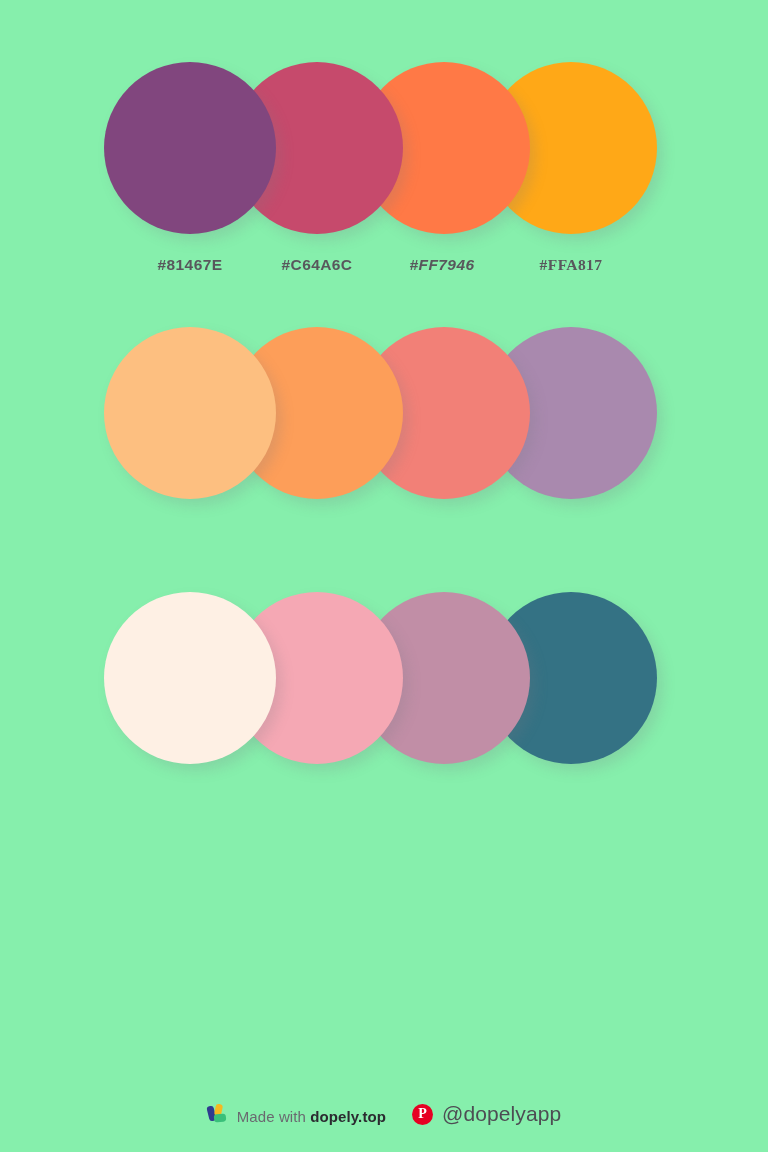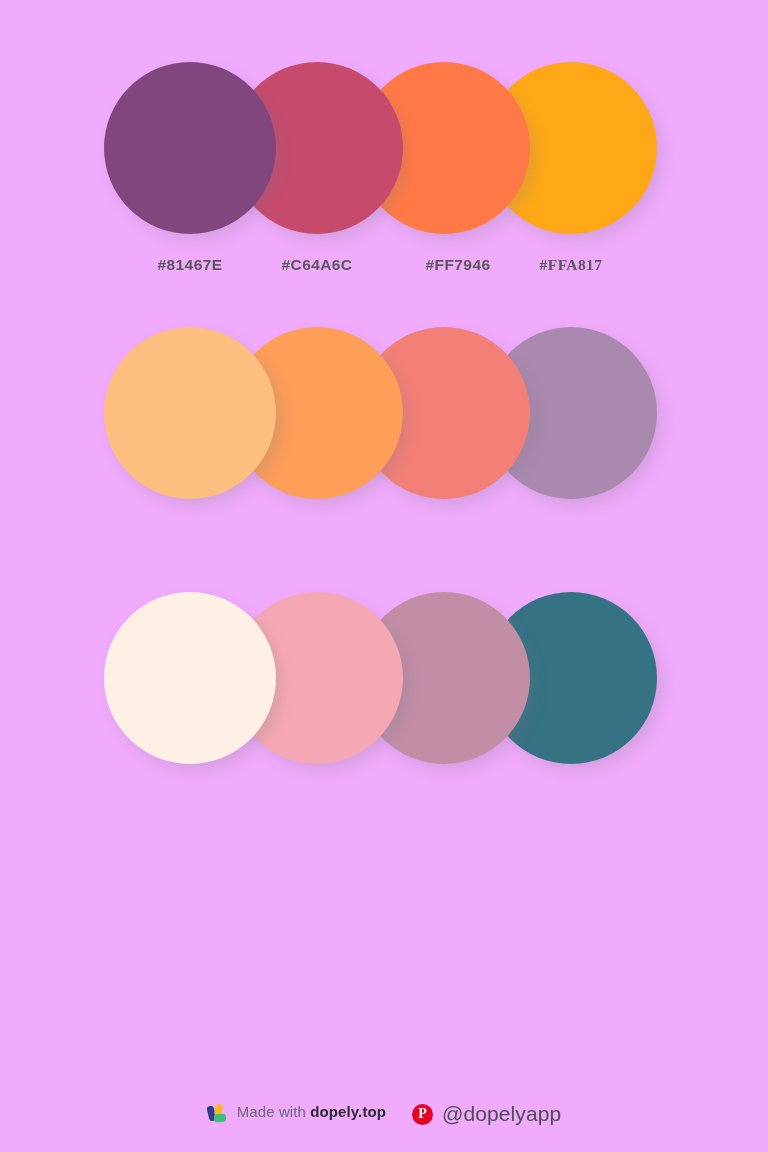--- a/index.html
+++ b/index.html
@@ -10,21 +10,21 @@
     width: 768px;
     height: 1152px;
     background: #f0f0f0;
     font-family: "Liberation Sans", sans-serif;
     overflow: hidden;
   }
   .page {
     position: relative;
     width: 768px;
     height: 1152px;
-    background: #f0abfc;
+    background: #86efac;
     box-sizing: border-box;
   }
   .rows {
     padding-top: 62px;
   }
   .palette-row {
     position: relative;
     height: 265px;
   }
   .swatches {
@@ -58,36 +58,36 @@
     top: 0;
     width: 172px;
     text-align: center;
     font-size: 15.5px;
     font-weight: bold;
     letter-spacing: 0.4px;
     color: #58585c;
   }
   .hex-label.s0 { left: 0px; }
   .hex-label.s1 { left: 127px; }
-  .hex-label.s2 { left: 268px; }
+  .hex-label.s2 { left: 252px; font-style: italic; }
   .hex-label.s3 { left: 381px; font-family: Liberation Serif, serif; }
 
   .footer {
     position: absolute;
     left: 0;
     right: 0;
     bottom: 26px;
     display: flex;
     align-items: center;
     justify-content: center;
     gap: 26px;
   }
   .brand {
     display: flex;
-    align-items: flex-start;
+    align-items: flex-end;
     gap: 8px;
   }
   .dopely-mark {
     width: 22px;
     height: 22px;
     position: relative;
     display: inline-block;
   }
   .dopely-mark i {
     position: absolute;

